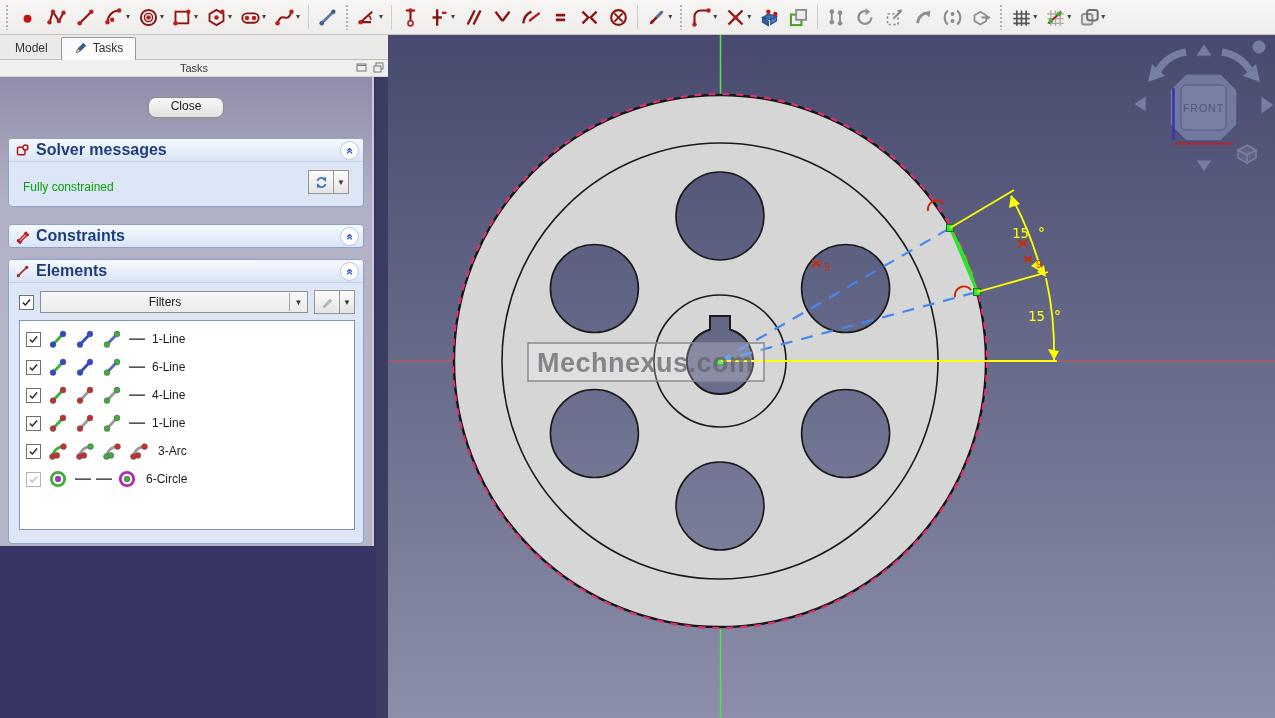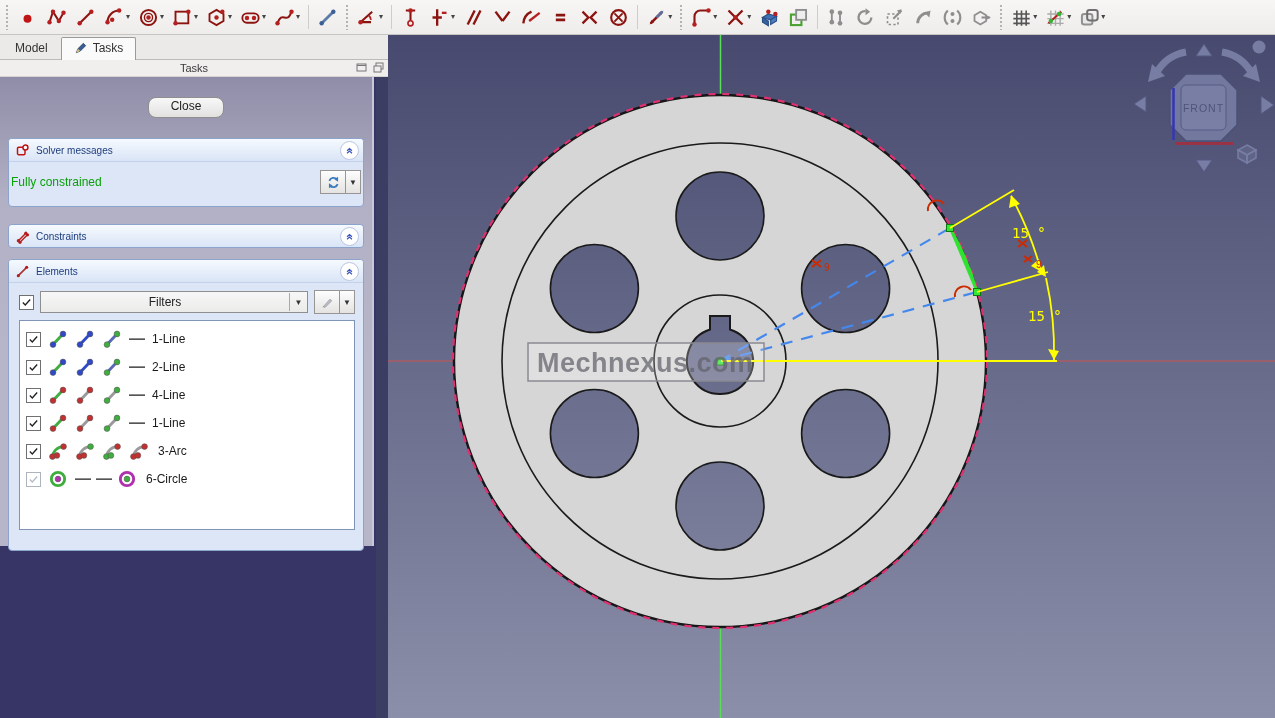--- a/index.html
+++ b/index.html
@@ -33,24 +33,24 @@
   .dockarea{flex:1;position:relative;background:#363566;min-height:0;}
   .panel{position:absolute;left:0;top:0;width:374px;height:469px;background:linear-gradient(#8f8da8,#b2b0c4 26%,#b7b5c8 60%,#b7b5c8);border-right:2px solid #c9c8d8;box-sizing:border-box;}
   .splitline{position:absolute;right:0;top:0;bottom:0;width:12px;background:#3b3d63;}
 
   .close-row{padding-top:20px;display:flex;justify-content:center;}
   .btn-close{width:74px;height:19px;font-size:12px;color:#222;background:linear-gradient(#f8f8f8,#e2e1e0);border:1px solid #8f8f8f;border-radius:8px;text-align:center;line-height:17px;}
 
   .sect{margin:0 8px;background:#dce6f6;border:1px solid #8ca3cc;border-radius:4px;overflow:hidden;}
   .sect-hdr{height:22px;display:flex;align-items:center;gap:6px;padding:0 4px 0 6px;background:linear-gradient(#f6faff,#d9e4f6);border-bottom:1px solid #c3d2ea;}
   .sect-hdr .ic svg{width:15px;height:15px;display:block;}
-  .sect-hdr .t{flex:1;font-size:10px;font-weight:normal;color:#1c3d7e;}
+  .sect-hdr .t{flex:1;font-size:16px;font-weight:bold;color:#1c3d7e;}
   .chev{width:17px;height:17px;border-radius:50%;background:#fff;border:1px solid #b9c6e2;display:flex;align-items:center;justify-content:center;}
   .chev svg{width:11px;height:11px;display:block;}
-  .solver-body{display:flex;align-items:center;justify-content:space-between;padding:8px 2px 12px;}
+  .solver-body{display:flex;align-items:flex-end;justify-content:space-between;padding:8px 14px 12px;}
   .status{font-size:12px;color:#0aa00a;}
   .splitbtn{display:flex;}
   .sb-main{width:24px;height:22px;background:linear-gradient(#fdfdfd,#e4e3e2);border:1px solid #979695;display:flex;align-items:center;justify-content:center;}
   .sb-main svg{width:15px;height:15px;}
   .sb-dd{width:14px;height:22px;background:linear-gradient(#fdfdfd,#e4e3e2);border:1px solid #979695;border-left:none;font-size:8px;color:#333;display:flex;align-items:center;justify-content:center;}
 
   .elm-controls{display:flex;align-items:center;gap:6px;padding:7px 8px 6px 10px;}
   .cbx{width:13px;height:13px;background:#fff;border:1px solid #707070;display:flex;align-items:center;justify-content:center;flex:0 0 auto;}
   .cbx svg{width:11px;height:11px;}
   .cbx.dis{border-color:#aeb4bd;}
@@ -486,21 +486,21 @@
                 </span>
               <span class="t">Constraints</span>
               <span class="chev">
                   <svg viewBox="0 0 18 18">
                     <path d="M5 9.5 L9 6 L13 9.5 M5 13.5 L9 10 L13 13.5" stroke="#3a55c0" stroke-width="2" fill="none"></path>
                   </svg>
                 </span>
             </div>
           </div>
 
-          <div class="sect" style="margin-top:11px;padding-bottom:20px;">
+          <div class="sect" style="margin-top:11px;padding-bottom:13px;">
             <div class="sect-hdr">
               <span class="ic">
                   <svg viewBox="0 0 18 18">
                     <path d="M4 14 L14 4" stroke="#a33" stroke-width="2"></path>
                     <circle cx="4" cy="14" r="1.9" fill="#b51f1f"></circle>
                     <circle cx="14" cy="4" r="1.9" fill="#b51f1f"></circle>
                   </svg>
                 </span>
               <span class="t">Elements</span>
               <span class="chev">
@@ -581,21 +581,21 @@
                     </svg>
                   </span>
                   <span class="ric">
                     <svg viewBox="0 0 18 18">
                       <path d="M4.5 14 L13.5 4.5" stroke="#5a68b8" stroke-width="2.6"></path>
                       <circle cx="4.5" cy="14" r="2.6" fill="#3fae3f" stroke="#555" stroke-width="0.5"></circle>
                       <circle cx="13.5" cy="4.5" r="2.6" fill="#3fae3f" stroke="#555" stroke-width="0.5"></circle>
                     </svg>
                   </span>
                   <span class="dashic">—</span>
-                  <span class="lbl">2-Line</span>
+                  <span class="lbl">6-Line</span>
                 </div>
                 <div class="el-row">
                   <span class="cbx">
                     <svg viewBox="0 0 18 18">
                       <path d="M3 9 L7 13 L15 4" stroke="#222" stroke-width="2.2" fill="none"></path>
                     </svg>
                   </span>
                   <span class="ric">
                     <svg viewBox="0 0 18 18">
                       <path d="M4.5 14 L13.5 4.5" stroke="#3fae3f" stroke-width="2.6"></path>

